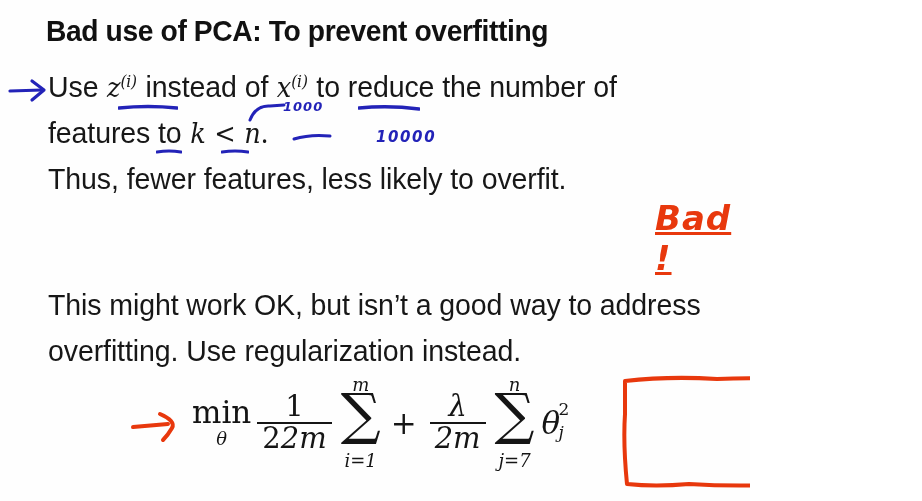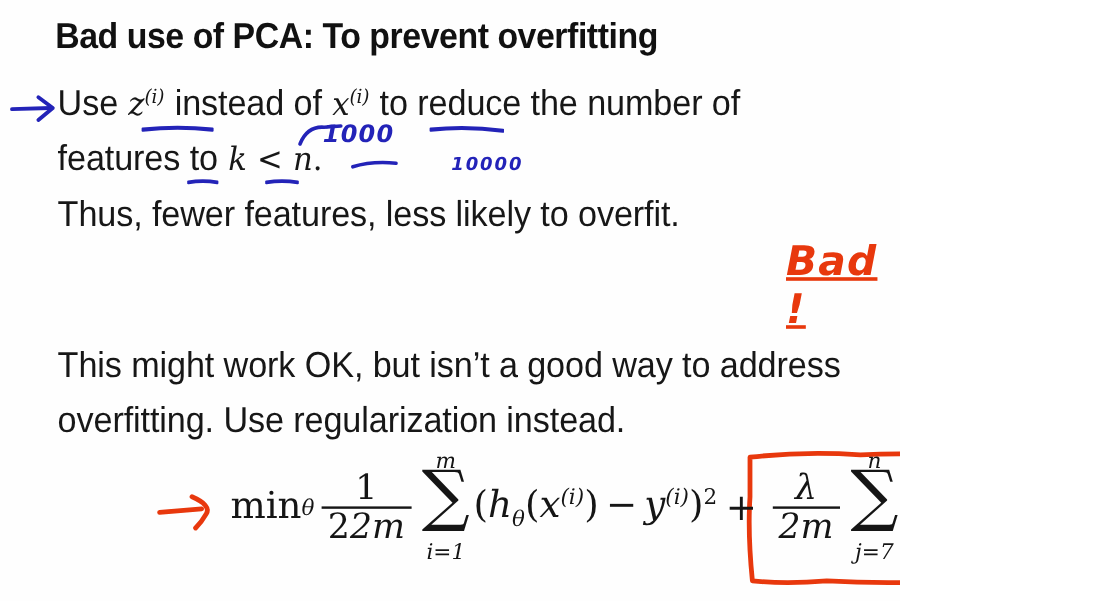--- a/index.html
+++ b/index.html
@@ -68,21 +68,21 @@
     font-style: italic;
     font-weight: 600;
   }
 
   #ann-arrow-use   { left: 8px;  top: 74px;  width: 46px; height: 32px; }
   #ann-ul-z        { left: 118px; top: 104px; width: 60px; height: 8px; }
   #ann-ul-x        { left: 358px; top: 104px; width: 62px; height: 8px; }
   #ann-ul-k        { left: 156px; top: 148px; width: 26px; height: 8px; }
   #ann-ul-n        { left: 221px; top: 148px; width: 28px; height: 8px; }
   #ann-tick-k      { left: 248px; top: 100px; width: 38px; height: 22px; }
-  #ann-num-1000    { left: 269px; top: 99px;  font-size: 20px; letter-spacing: 1px; }
+  #ann-num-1000    { left: 283px; top: 99px;  font-size: 13px; letter-spacing: 1px; }
   #ann-dash-n      { left: 292px; top: 128px; width: 40px; height: 18px; }
   #ann-num-10000   { left: 348px; top: 128px; font-size: 15px; letter-spacing: 1.6px; margin-left: 28px; }
 
   #ann-bad         { left: 655px; top: 198px; font-size: 34px; letter-spacing: 1px; text-decoration: underline; }
   #ann-arrow-eq    { left: 130px; top: 408px; width: 60px; height: 42px; }
   #ann-box-reg     { left: 619px; top: 374px; width: 184px; height: 116px; }
   #ann-arrow-right { left: 812px; top: 405px; width: 102px; height: 52px; }
 
   
   #equation {
@@ -91,21 +91,21 @@
     top: 376px;
     font-family: "DejaVu Serif", "Liberation Serif", serif;
     font-size: 31px;
     color: #151515;
     display: flex;
     align-items: center;
     white-space: nowrap;
   }
   .op-min {
     display: inline-flex;
-    flex-direction: row;
+    flex-direction: column;
     align-items: center;
     line-height: 1;
     font-style: normal;
   }
   .op-min .lbl { font-size: 31px; }
   .op-min .sub { font-size: 18px; font-style: italic; margin-top: 2px; }
 
   .frac {
     display: inline-flex;
     flex-direction: column;
@@ -223,21 +223,20 @@
       <span class="num">1</span>
       <span class="den"><span class="romandigit">2</span>2m</span>
     </span>
 
     <span class="sigma">
       <span class="top">m</span>
       <span class="glyph">∑</span>
       <span class="bot">i=1</span>
     </span>
 
-    <span class="expr"><span class="paren">(</span><span>h</span><sub>θ</sub><span class="paren">(</span><span>x</span><sup>(i)</sup><span class="paren">)</span><span class="rom" style="margin:0 6px">−</span><span>y</span><sup>(i)</sup><span class="paren">)</span><sup class="rom">2</sup></span>
 
     <span class="plus">+</span>
 
     <span class="frac">
       <span class="num" style="font-style:italic">λ</span>
       <span class="den">2m</span>
     </span>
 
     <span class="sigma">
       <span class="top">n</span>

